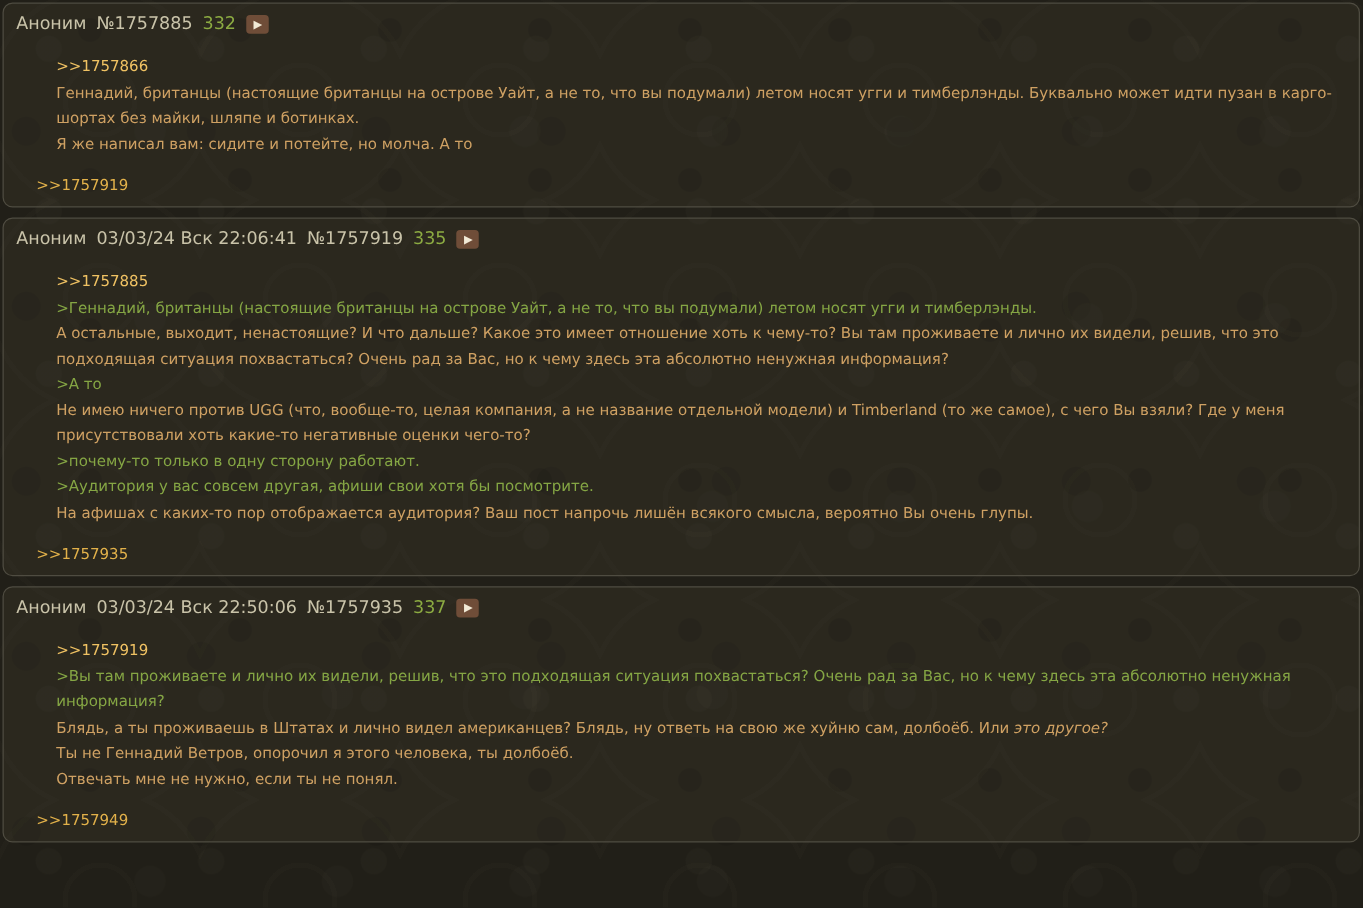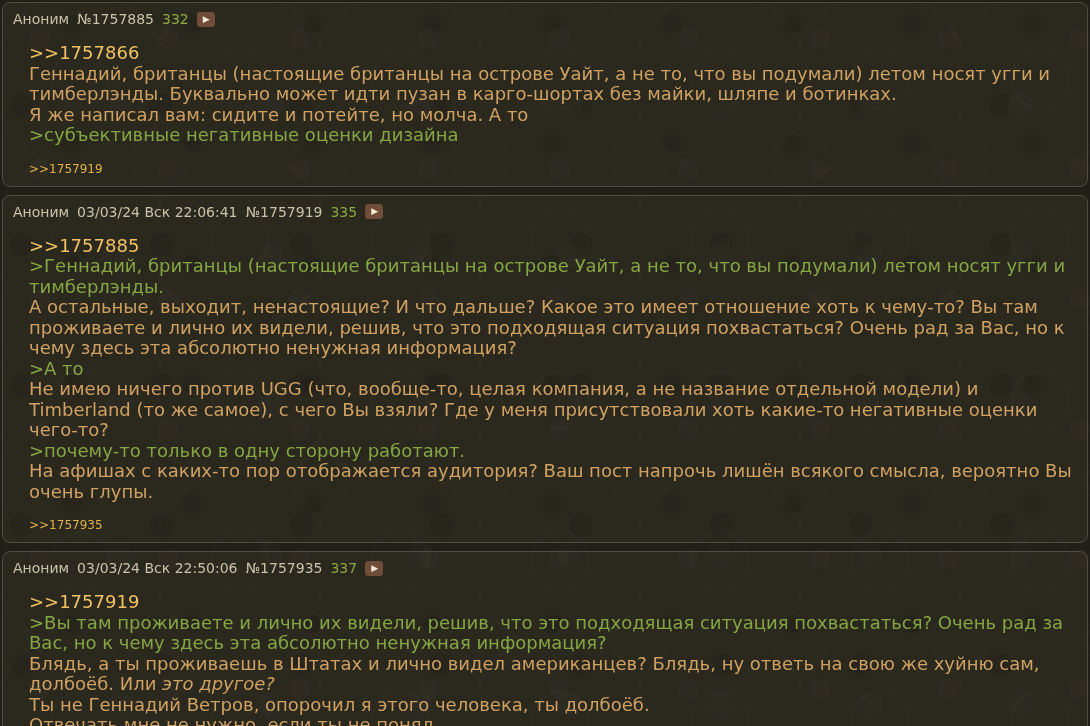--- a/index.html
+++ b/index.html
@@ -57,23 +57,23 @@
     cursor:pointer;
     padding:0;
   }
   .expand-btn .glyph{
     color:var(--button_glyph);
     font-size:9px;
     line-height:1;
     transform:translateX(0.5px);
   }
   .post-body{
-    margin:14px 0 0 16px;
+    margin:14px 0 0 32px;
     color:var(--body_text);
-    font-size:18px;
+    font-size:12px;
     line-height:20.5px;
   }
   .line{white-space:pre-wrap;}
   .line.link{color:var(--link_gold);cursor:pointer;}
   .line.quote{color:var(--quote_green);}
   .line .em{font-style:italic;}
   .post-replies{
     margin:15px 0 0 16px;
     font-size:12px;
     line-height:16px;
@@ -95,21 +95,20 @@
       <a href="#" class="post-number">№1757885</a>
       <a href="#" class="post-index">332</a>
       <button class="expand-btn">
         <span class="glyph">▶</span>
       </button>
     </div>
     <blockquote class="post-body">
         <div class="line link"><span>&gt;&gt;1757866</span></div>
         <div class="line text"><span>Геннадий, британцы (настоящие британцы на острове Уайт, а не то, что вы подумали) летом носят угги и тимберлэнды. Буквально может идти пузан в карго-шортах без майки, шляпе и ботинках.</span></div>
         <div class="line text"><span>Я же написал вам: сидите и потейте, но молча. А то</span></div>
-        <div class="line quote"><span>&gt;субъективные негативные оценки дизайна</span></div>
       </blockquote>
     <div class="post-replies"><a href="#" class="reply-link">&gt;&gt;1757919</a></div>
   </article>
 
   <article class="post">
     <div class="post-header">
       <span class="post-author">Аноним</span>
       <span class="post-date">03/03/24 Вск 22:06:41</span>
       <a href="#" class="post-number">№1757919</a>
       <a href="#" class="post-index">335</a>
@@ -117,20 +116,21 @@
         <span class="glyph">▶</span>
       </button>
     </div>
     <blockquote class="post-body">
         <div class="line link"><span>&gt;&gt;1757885</span></div>
         <div class="line quote"><span>&gt;Геннадий, британцы (настоящие британцы на острове Уайт, а не то, что вы подумали) летом носят угги и тимберлэнды.</span></div>
         <div class="line text"><span>А остальные, выходит, ненастоящие? И что дальше? Какое это имеет отношение хоть к чему-то? Вы там проживаете и лично их видели, решив, что это подходящая ситуация похвастаться? Очень рад за Вас, но к чему здесь эта абсолютно ненужная информация?</span></div>
         <div class="line quote"><span>&gt;А то</span></div>
         <div class="line text"><span>Не имею ничего против UGG (что, вообще-то, целая компания, а не название отдельной модели) и Timberland (то же самое), с чего Вы взяли? Где у меня присутствовали хоть какие-то негативные оценки чего-то?</span></div>
         <div class="line quote"><span>&gt;почему-то только в одну сторону работают.</span></div>
+        <div class="line quote"><span>&gt;Аудитория у вас совсем другая, афиши свои хотя бы посмотрите.</span></div>
         <div class="line text"><span>На афишах с каких-то пор отображается аудитория? Ваш пост напрочь лишён всякого смысла, вероятно Вы очень глупы.</span></div>
       </blockquote>
     <div class="post-replies"><a href="#" class="reply-link">&gt;&gt;1757935</a></div>
   </article>
 
   <article class="post">
     <div class="post-header">
       <span class="post-author">Аноним</span>
       <span class="post-date">03/03/24 Вск 22:50:06</span>
       <a href="#" class="post-number">№1757935</a>

